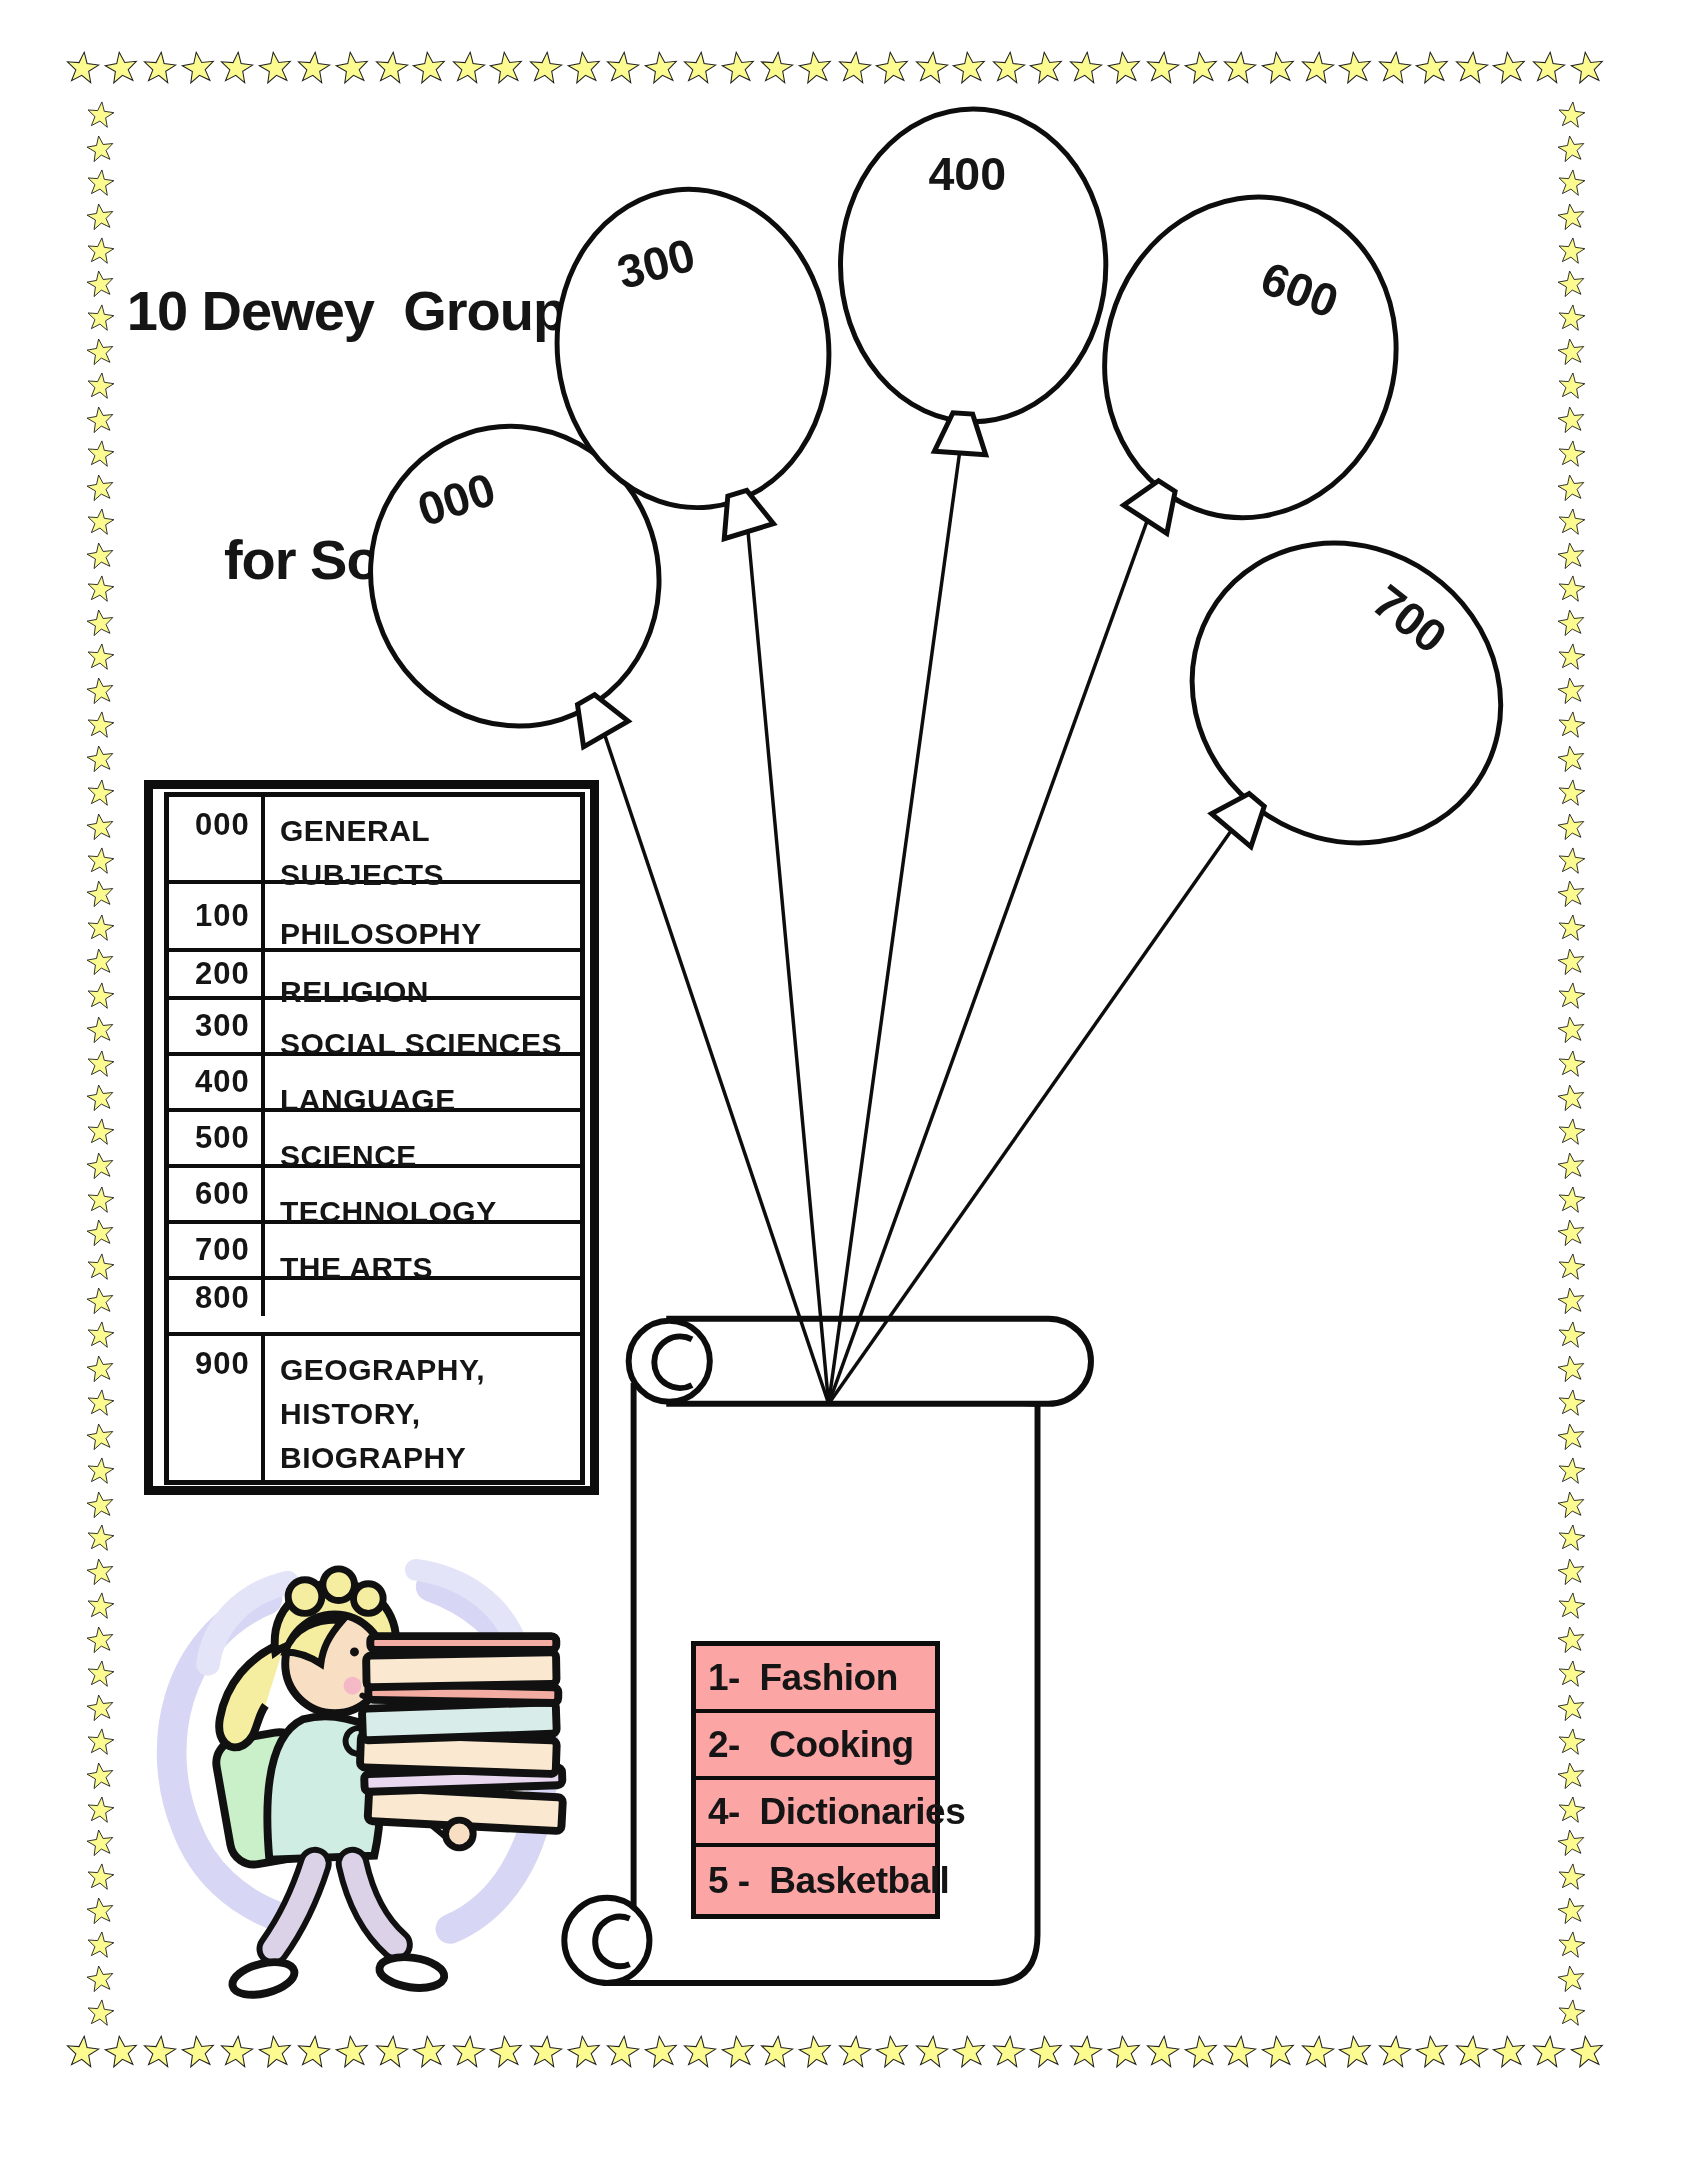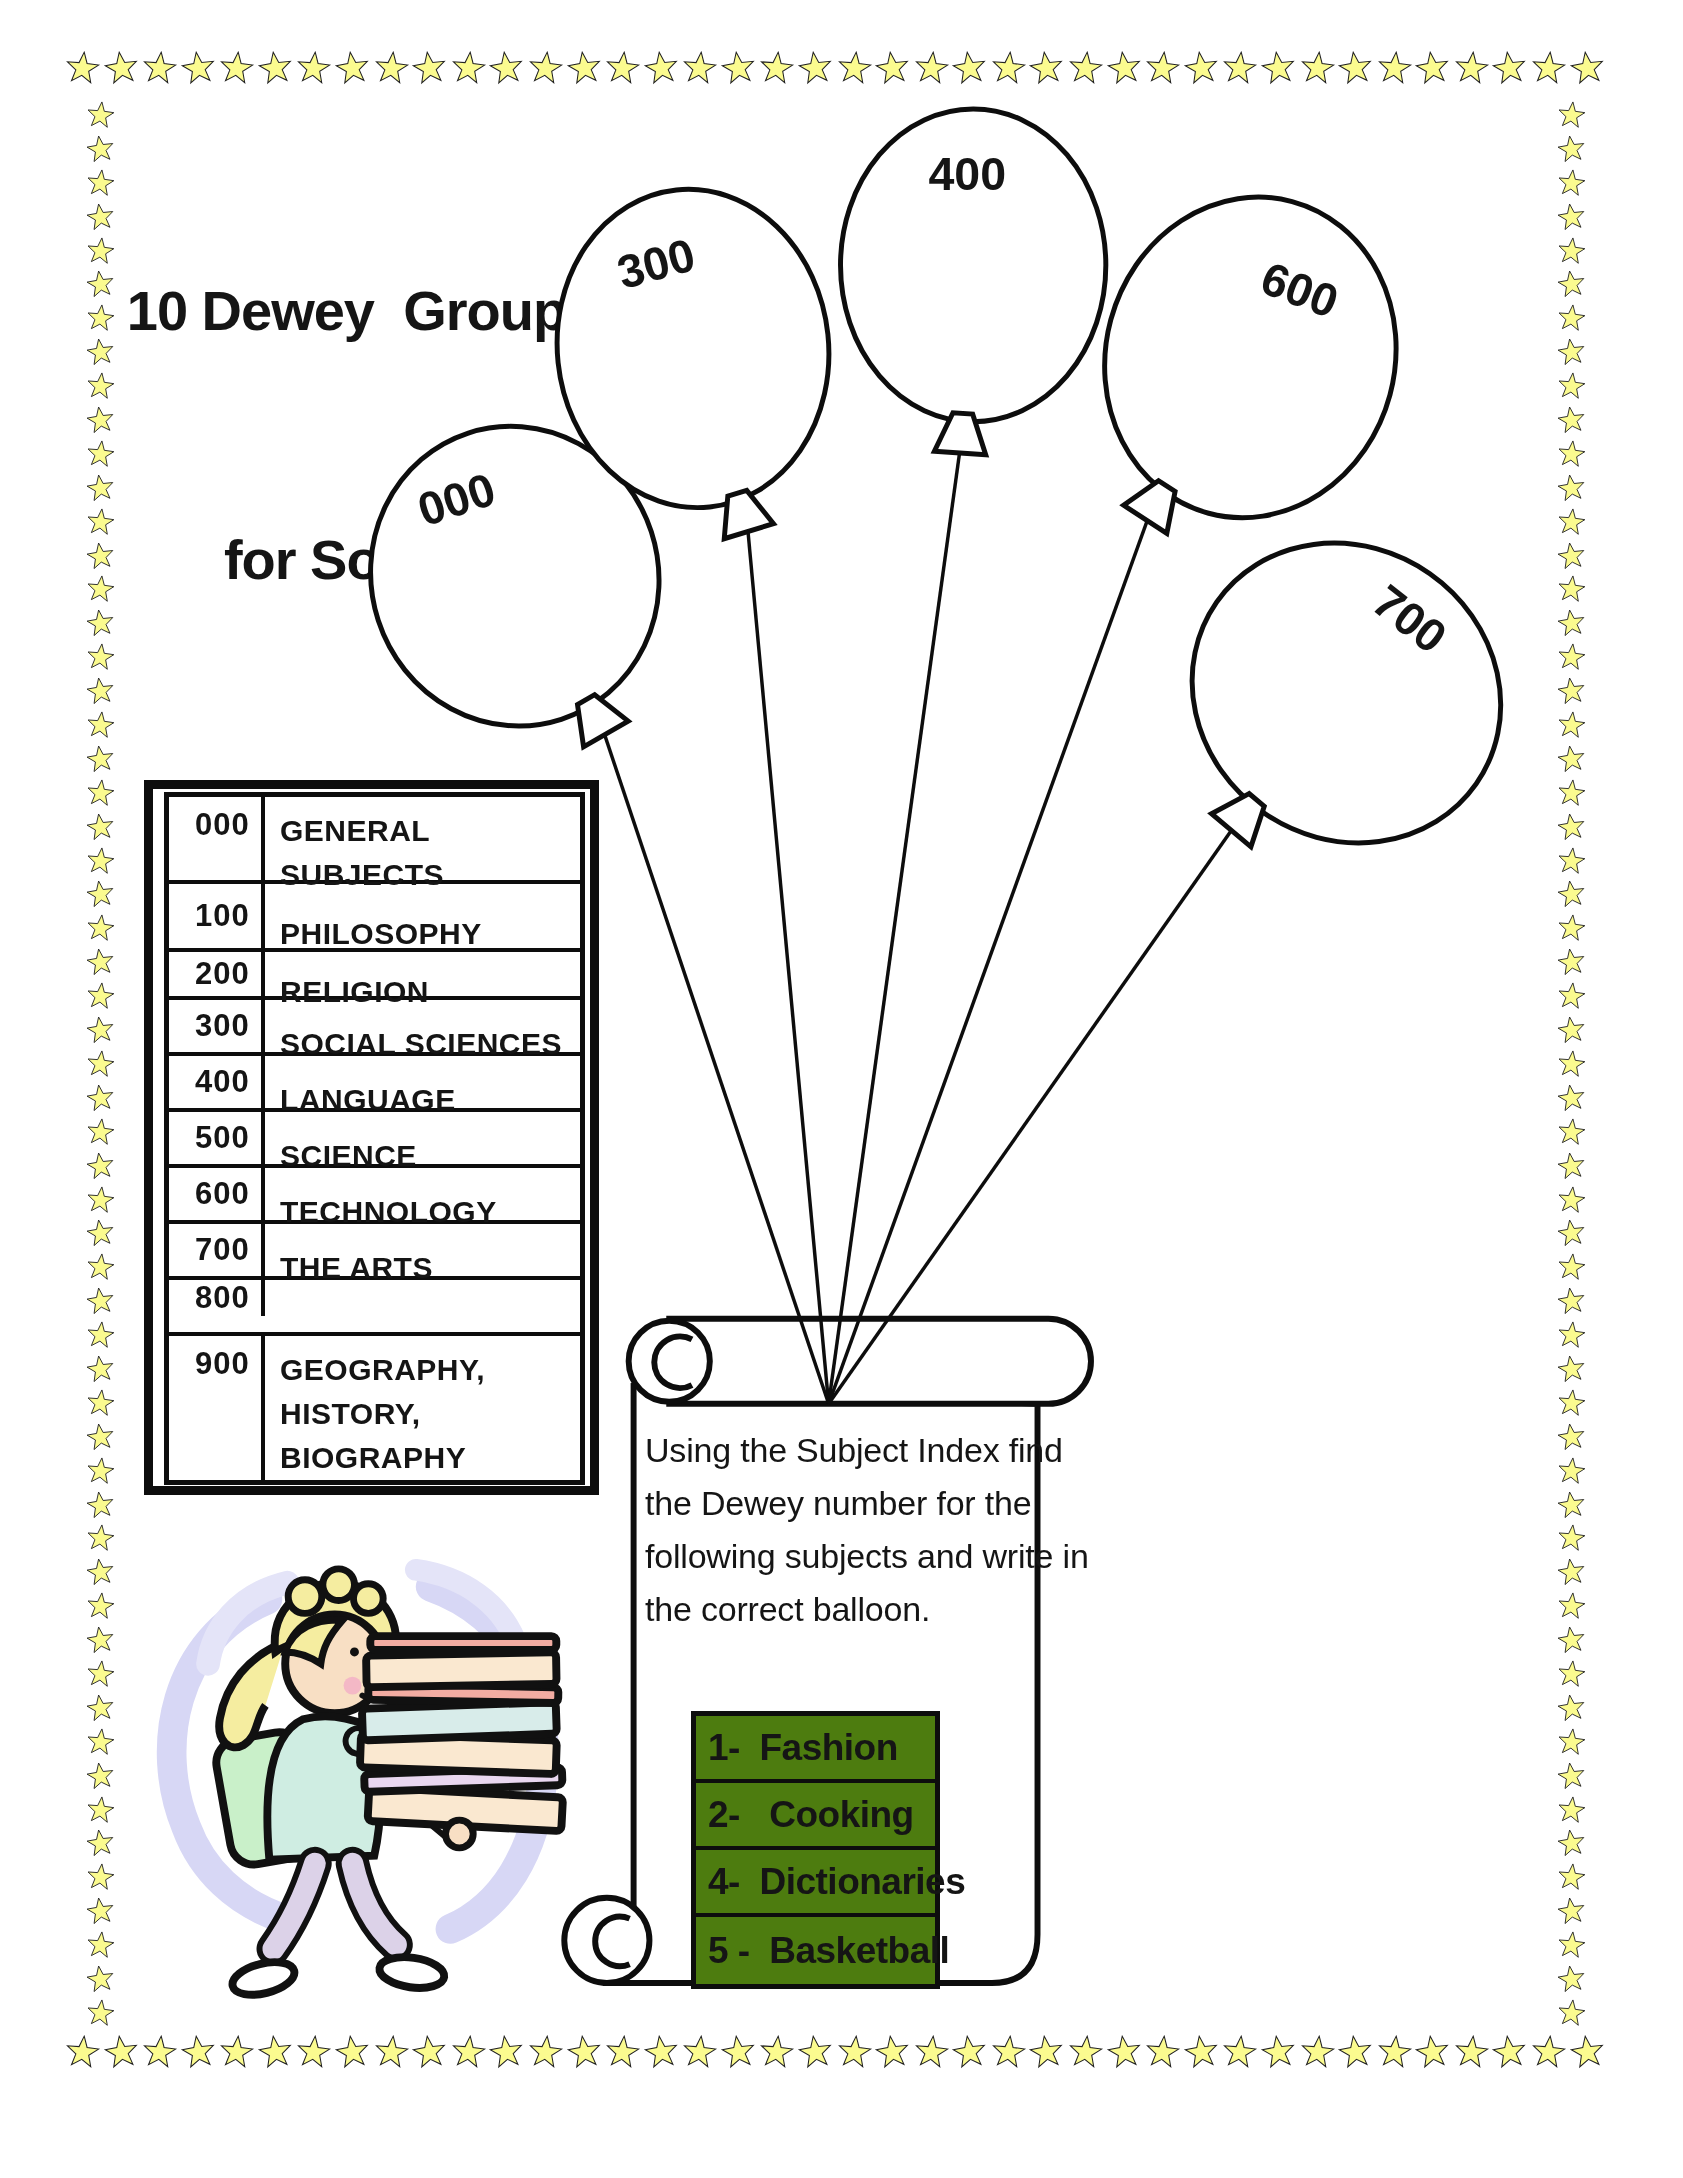--- a/index.html
+++ b/index.html
@@ -44,22 +44,22 @@
     line-height:44px;display:flex;flex-direction:column;justify-content:flex-start;padding-top:12px;
   }
   .t-row.single .t-subj{justify-content:center;padding-top:0;margin-top:36px;}
   
   .scroll-text{
     position:absolute;left:645px;top:1424px;width:416px;
     font-size:34px;font-weight:400;line-height:53px;letter-spacing:-0.2px;white-space:pre;
   }
   
   .subject-list{
-    position:absolute;left:691px;top:1711px;width:249px;
-    border:5px solid #0d0d0d;box-sizing:border-box;background:#4d7c0f;
+    position:absolute;left:691px;top:1641px;width:249px;
+    border:5px solid #0d0d0d;box-sizing:border-box;background:#fca5a5;
   }
   .subject-item{
     height:67px;box-sizing:border-box;border-bottom:4px solid #0d0d0d;
     display:flex;align-items:center;padding-left:12px;
     font-size:37px;font-weight:700;white-space:pre;letter-spacing:-0.5px;
   }
   .subject-item:last-child{border-bottom:none;}
   
   .girl{position:absolute;left:119px;top:1525px;}
 </style>
@@ -788,21 +788,20 @@
           <div class="t-code">900</div>
           <div class="t-subj">
             <div>GEOGRAPHY,</div>
             <div>HISTORY,</div>
             <div>BIOGRAPHY</div>
           </div>
         </div>
       </div>
   </div>
 
-  <div class="scroll-text"><div>Using the Subject Index find</div><div>the Dewey number for the</div><div>following subjects and write in</div><div>the correct balloon.</div></div>
 
   <div class="subject-list">
       <div class="subject-item">1-  Fashion</div>
       <div class="subject-item">2-   Cooking</div>
       <div class="subject-item">4-  Dictionaries</div>
       <div class="subject-item">5 -  Basketball</div>
     </div>
 
   <svg class="girl" width="465" height="525" viewBox="0 0 470 530">
 

